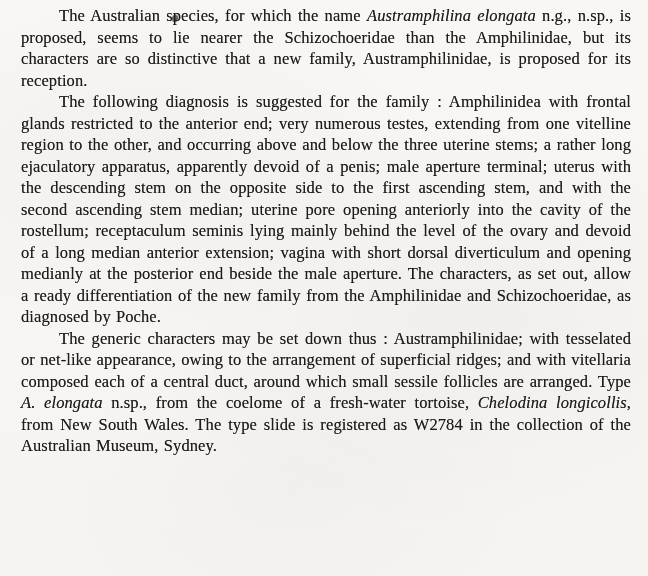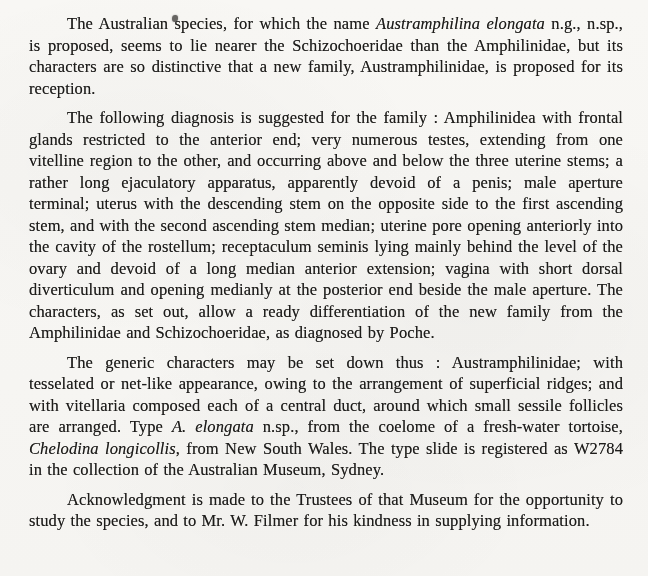--- a/index.html
+++ b/index.html
@@ -31,21 +31,21 @@
     width: 610px;
     font-size: 16.5px;
     line-height: 21.5px;
     color: #1d1c1a;
     text-align: justify;
     letter-spacing: 0.1px;
     word-spacing: 1px;
     text-shadow: 0 0 0.45px rgba(20,20,20,0.55);
   }
   .para {
-    margin: 8px;
+    margin: 0;
     text-indent: 38px;
   }
   .it {
     font-style: italic;
   }
   .ink-speck {
     position: absolute;
     left: 172px;
     top: 15px;
     width: 6px;
@@ -57,15 +57,14 @@
 </style>
 </head>
 <body>
 
 <div class="page">
   <div class="ink-speck"></div>
   <div class="text-block">
       <p class="para"><span>The Australian species, for which the name </span><span class="it">Austramphilina elongata</span><span> n.g., n.sp., is proposed, seems to lie nearer the Schizochoeridae than the Amphilinidae, but its characters are so distinctive that a new family, Austramphilinidae, is proposed for its reception.</span></p>
       <p class="para"><span>The following diagnosis is suggested for the family&nbsp;: Amphilinidea with frontal glands restricted to the anterior end; very numerous testes, extending from one vitelline region to the other, and occurring above and below the three uterine stems; a rather long ejaculatory apparatus, apparently devoid of a penis; male aperture terminal; uterus with the descending stem on the opposite side to the first ascending stem, and with the second ascending stem median; uterine pore opening anteriorly into the cavity of the rostellum; receptaculum seminis lying mainly behind the level of the ovary and devoid of a long median anterior extension; vagina with short dorsal diverticulum and opening medianly at the posterior end beside the male aperture.  The characters, as set out, allow a ready differentiation of the new family from the Amphilinidae and Schizochoeridae, as diagnosed by Poche.</span></p>
       <p class="para"><span>The generic characters may be set down thus&nbsp;: Austramphilinidae; with tesselated or net-like appearance, owing to the arrangement of superficial ridges; and with vitellaria composed each of a central duct, around which small sessile follicles are arranged.  Type </span><span class="it">A. elongata</span><span> n.sp., from the coelome of a fresh-water tortoise, </span><span class="it">Chelodina longicollis</span><span>, from New South Wales.  The type slide is registered as W2784 in the collection of the Australian Museum, Sydney.</span></p>
-      <p class="para"><span>Acknowledgment is made to the Trustees of that Museum for the opportunity to study the species, and to Mr. W. Filmer for his kindness in supplying information.</span></p>
     </div>
 </div>
 
 </body></html>

